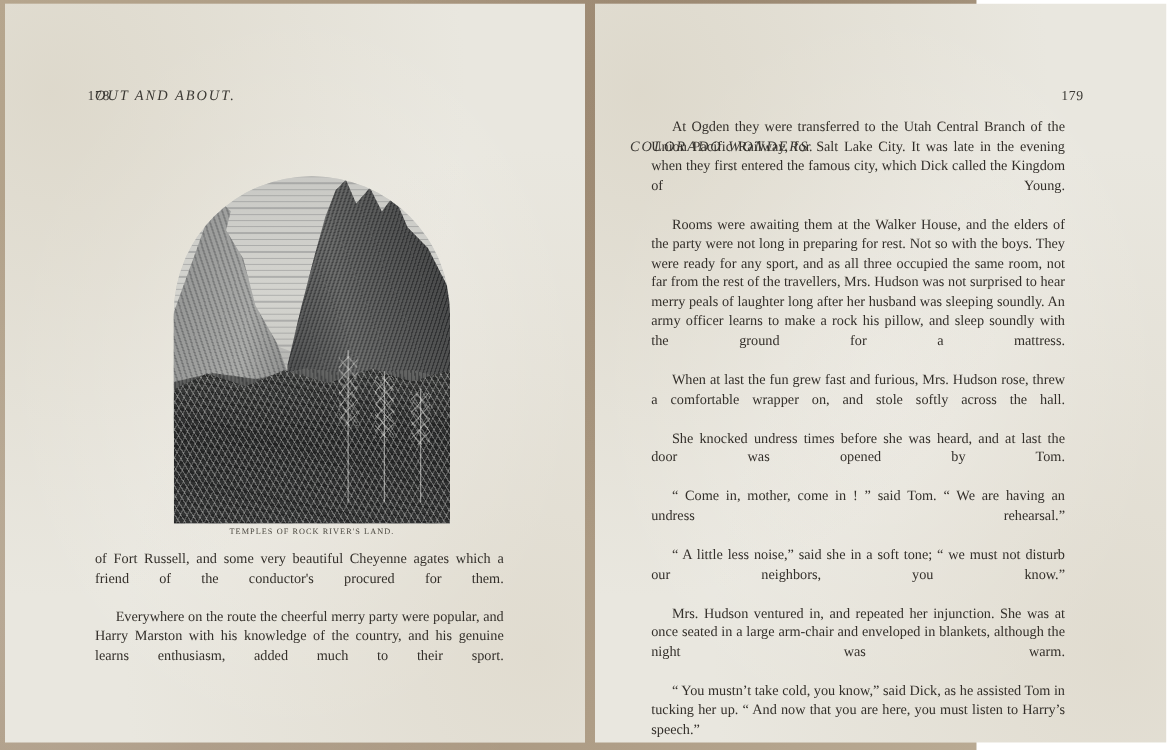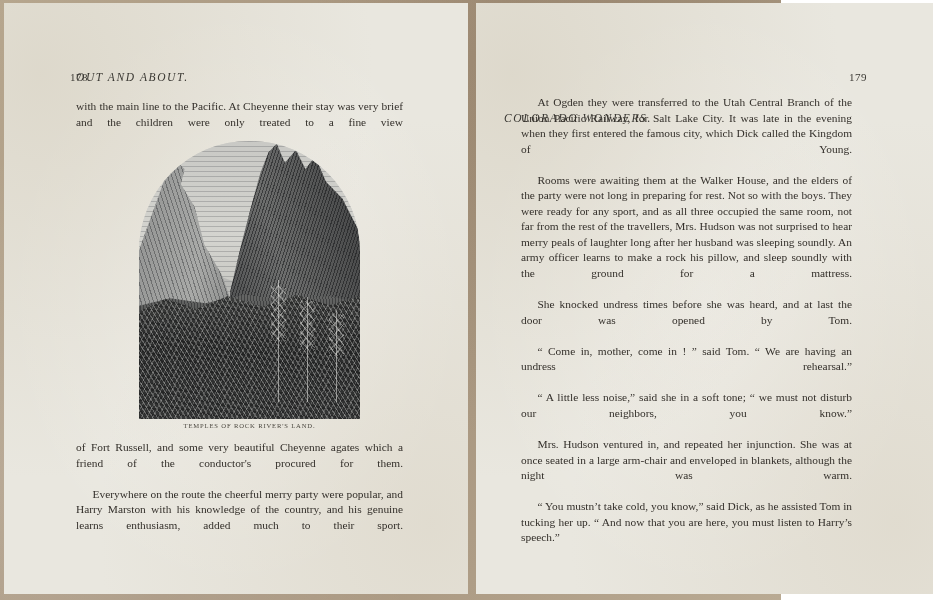--- a/index.html
+++ b/index.html
@@ -263,23 +263,20 @@
 <div id="scan">
 
   <div class="leaf" id="leaf-left">
     <div class="page-inner">
 
       <div class="runhead" id="runhead-left">
         <span class="folio" id="folio-left">178</span>
         <span class="runtitle">OUT AND ABOUT.</span>
       </div>
 
-      <div class="col" id="col-left-top">
-        <p class="noind">with the main line to the Pacific. At Cheyenne their stay was very brief and the children were only treated to a fine view</p>
-      </div>
 
       <div id="figure">
         <div id="engraving">
           <div class="sky"></div>
           <div class="ridge-far"></div>
           <div class="peak-left"></div>
           <div class="peak-right"></div>
           <div class="ledge"></div>
           <div class="foreground"></div>
           <div class="tree" id="tree-a"></div>
@@ -302,20 +299,21 @@
     <div class="page-inner">
 
       <div class="runhead" id="runhead-right">
         <span class="runtitle">COLORADO WONDERS.</span>
         <span class="folio" id="folio-right">179</span>
       </div>
 
       <div class="col" id="col-right">
         <p class="ind">At Ogden they were transferred to the Utah Central Branch of the Union Pacific Railway, for Salt Lake City. It was late in the evening when they first entered the famous city, which Dick called the Kingdom of Young.</p>
         <p class="ind">Rooms were awaiting them at the Walker House, and the elders of the party were not long in preparing for rest. Not so with the boys. They were ready for any sport, and as all three occupied the same room, not far from the rest of the travellers, Mrs. Hudson was not surprised to hear merry peals of laughter long after her husband was sleeping soundly. An army officer learns to make a rock his pillow, and sleep soundly with the ground for a mattress.</p>
+        <p class="ind">When at last the fun grew fast and furious, Mrs. Hudson rose, threw a comfortable wrapper on, and stole softly across the hall.</p>
         <p class="ind">She knocked undress times before she was heard, and at last the door was opened by Tom.</p>
         <p class="ind">“ Come in, mother, come in ! ” said Tom. “ We are having an undress rehearsal.”</p>
         <p class="ind">“ A little less noise,” said she in a soft tone; “ we must not disturb our neighbors, you know.”</p>
         <p class="ind">Mrs. Hudson ventured in, and repeated her injunction. She was at once seated in a large arm-chair and enveloped in blankets, although the night was warm.</p>
         <p class="ind">“ You mustn’t take cold, you know,” said Dick, as he assisted Tom in tucking her up. “ And now that you are here, you must listen to Harry’s speech.”</p>
 
       </div>
 
     </div>
   </div>

